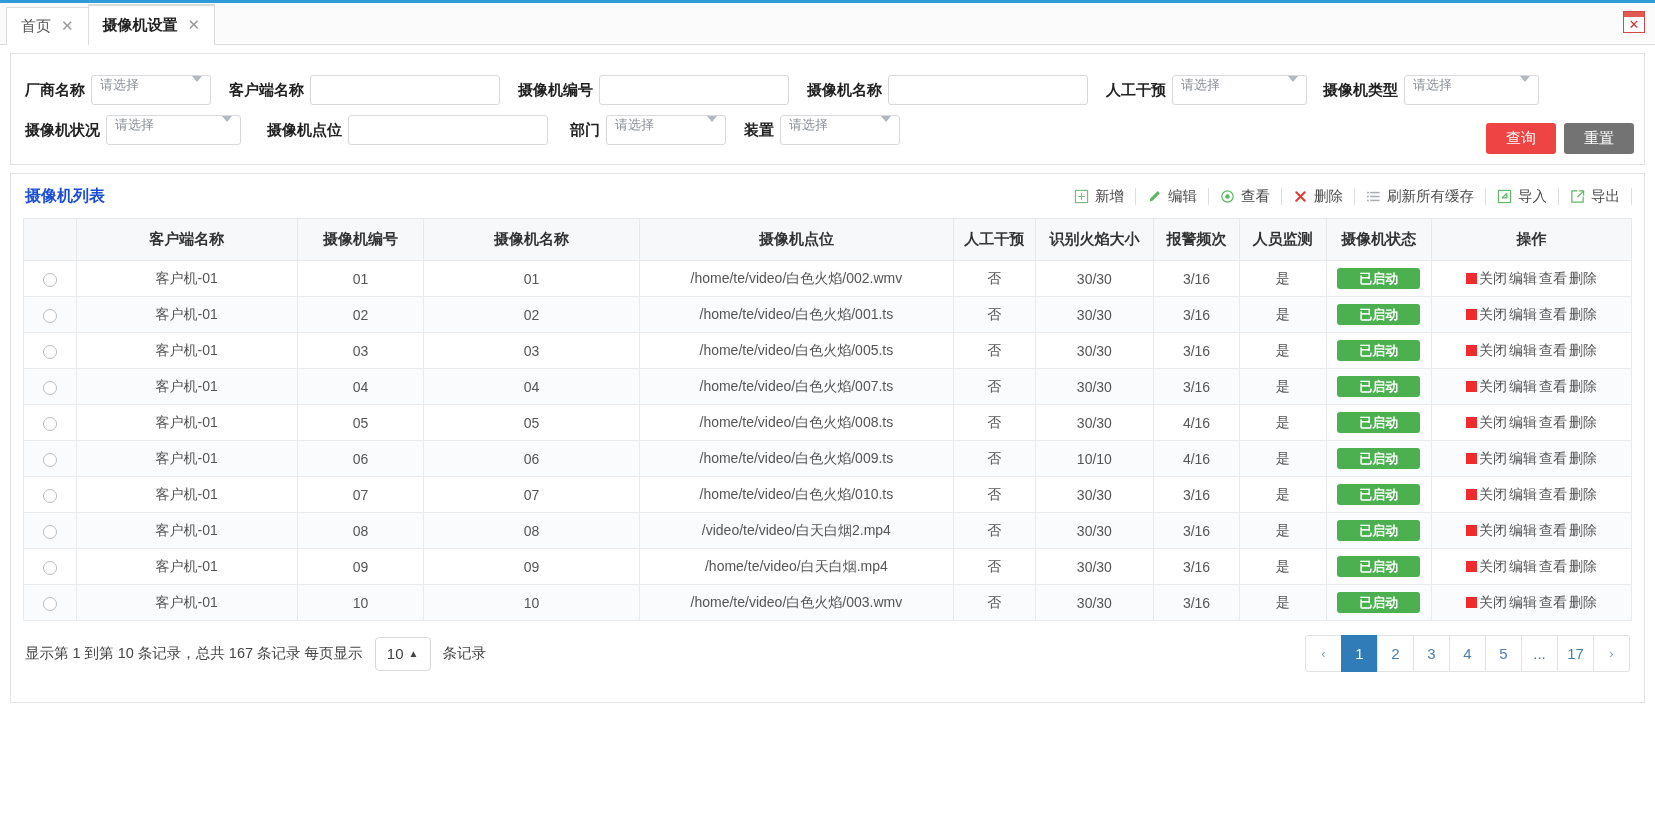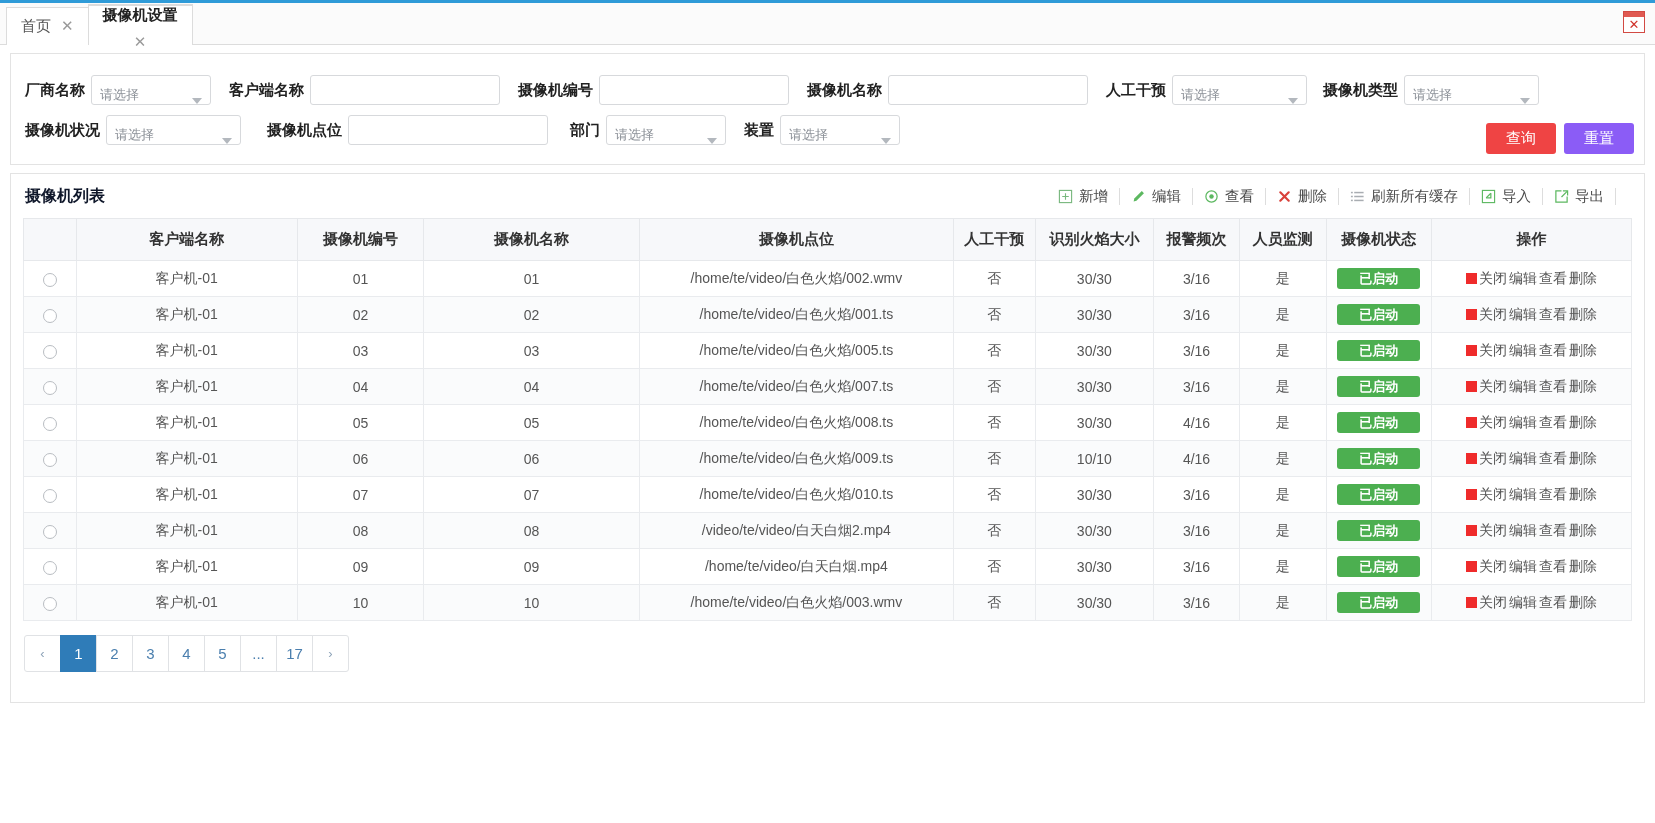--- a/index.html
+++ b/index.html
@@ -42,21 +42,20 @@
     cursor: pointer;
     position: relative;
     top: 1px;
   }
   .tab.active {
     background: #fff;
     color: #222;
     font-weight: 600;
     height: 41px;
     border-top: 2px solid #dcdcdc;
-    flex-direction: column;
   }
   .tab .tab-close {
     color: #9a9a9a;
     font-size: 15px;
     line-height: 1;
     font-family: "DejaVu Sans", sans-serif;
   }
   .tabbar-close-win {
     position: absolute;
     right: 10px;
@@ -106,21 +105,21 @@
     margin-right: 6px;
   }
   .sel, .txt {
     height: 30px;
     border: 1px solid #d7d9dc;
     border-radius: 3px;
     background: #fff;
     font-size: 13px;
     color: #8a8f96;
     display: flex;
-    align-items: flex-end;
+    align-items: flex-start;
     padding: 0 8px;
     position: relative;
   }
   .sel { justify-content: space-between; }
   .sel .caret {
     width: 0; height: 0;
     border-left: 5px solid transparent;
     border-right: 5px solid transparent;
     border-top: 6px solid #b3b8be;
     margin-left: 10px;
@@ -145,45 +144,45 @@
     min-width: 70px;
     border: none;
     border-radius: 3px;
     color: #fff;
     font-size: 15px;
     cursor: pointer;
     font-family: inherit;
     padding: 0 16px;
   }
   .btn-primary { background: #ef4444; }
-  .btn-warn { background: #8b5cf6; }
+  .btn-warn { background: #737373; }
 
   
   .list-panel {
     margin: 8px 10px 0 10px;
     border: 1px solid #e3e3e3;
     background: #fff;
     position: relative;
     height: 530px;
   }
   .list-head {
     height: 44px;
     display: flex;
     align-items: center;
     padding: 0 14px;
     position: relative;
   }
   .list-title {
     font-size: 16px;
-    color: #0f172a;
+    color: #1d4ed8;
     font-weight: 600;
   }
   .toolbar {
     position: absolute;
-    right: 28px;
+    right: 12px;
     top: 0;
     height: 44px;
     display: flex;
     align-items: center;
     font-size: 14.5px;
   }
   .tb-item {
     display: flex;
     align-items: center;
     gap: 6px;
@@ -763,20 +762,28 @@
                   <a>查看</a>
                   <a>删除</a>
                 </div>
               </td>
             </tr>
           </tbody>
       </table>
     </div>
 
     <div class="tbl-footer">
+      <div class="foot-left">
+        <span>显示第 1 到第 10 条记录，总共 167 条记录 每页显示</span>
+        <span class="pagesize">
+          <span>10</span>
+          <span class="up">▲</span>
+        </span>
+        <span>条记录</span>
+      </div>
       <div class="pager" id="pager">
           <div class="arrow">‹</div>
           <div class="active">1</div>
           <div>2</div>
           <div>3</div>
           <div>4</div>
           <div>5</div>
           <div>...</div>
           <div>17</div>
           <div class="arrow">›</div>

